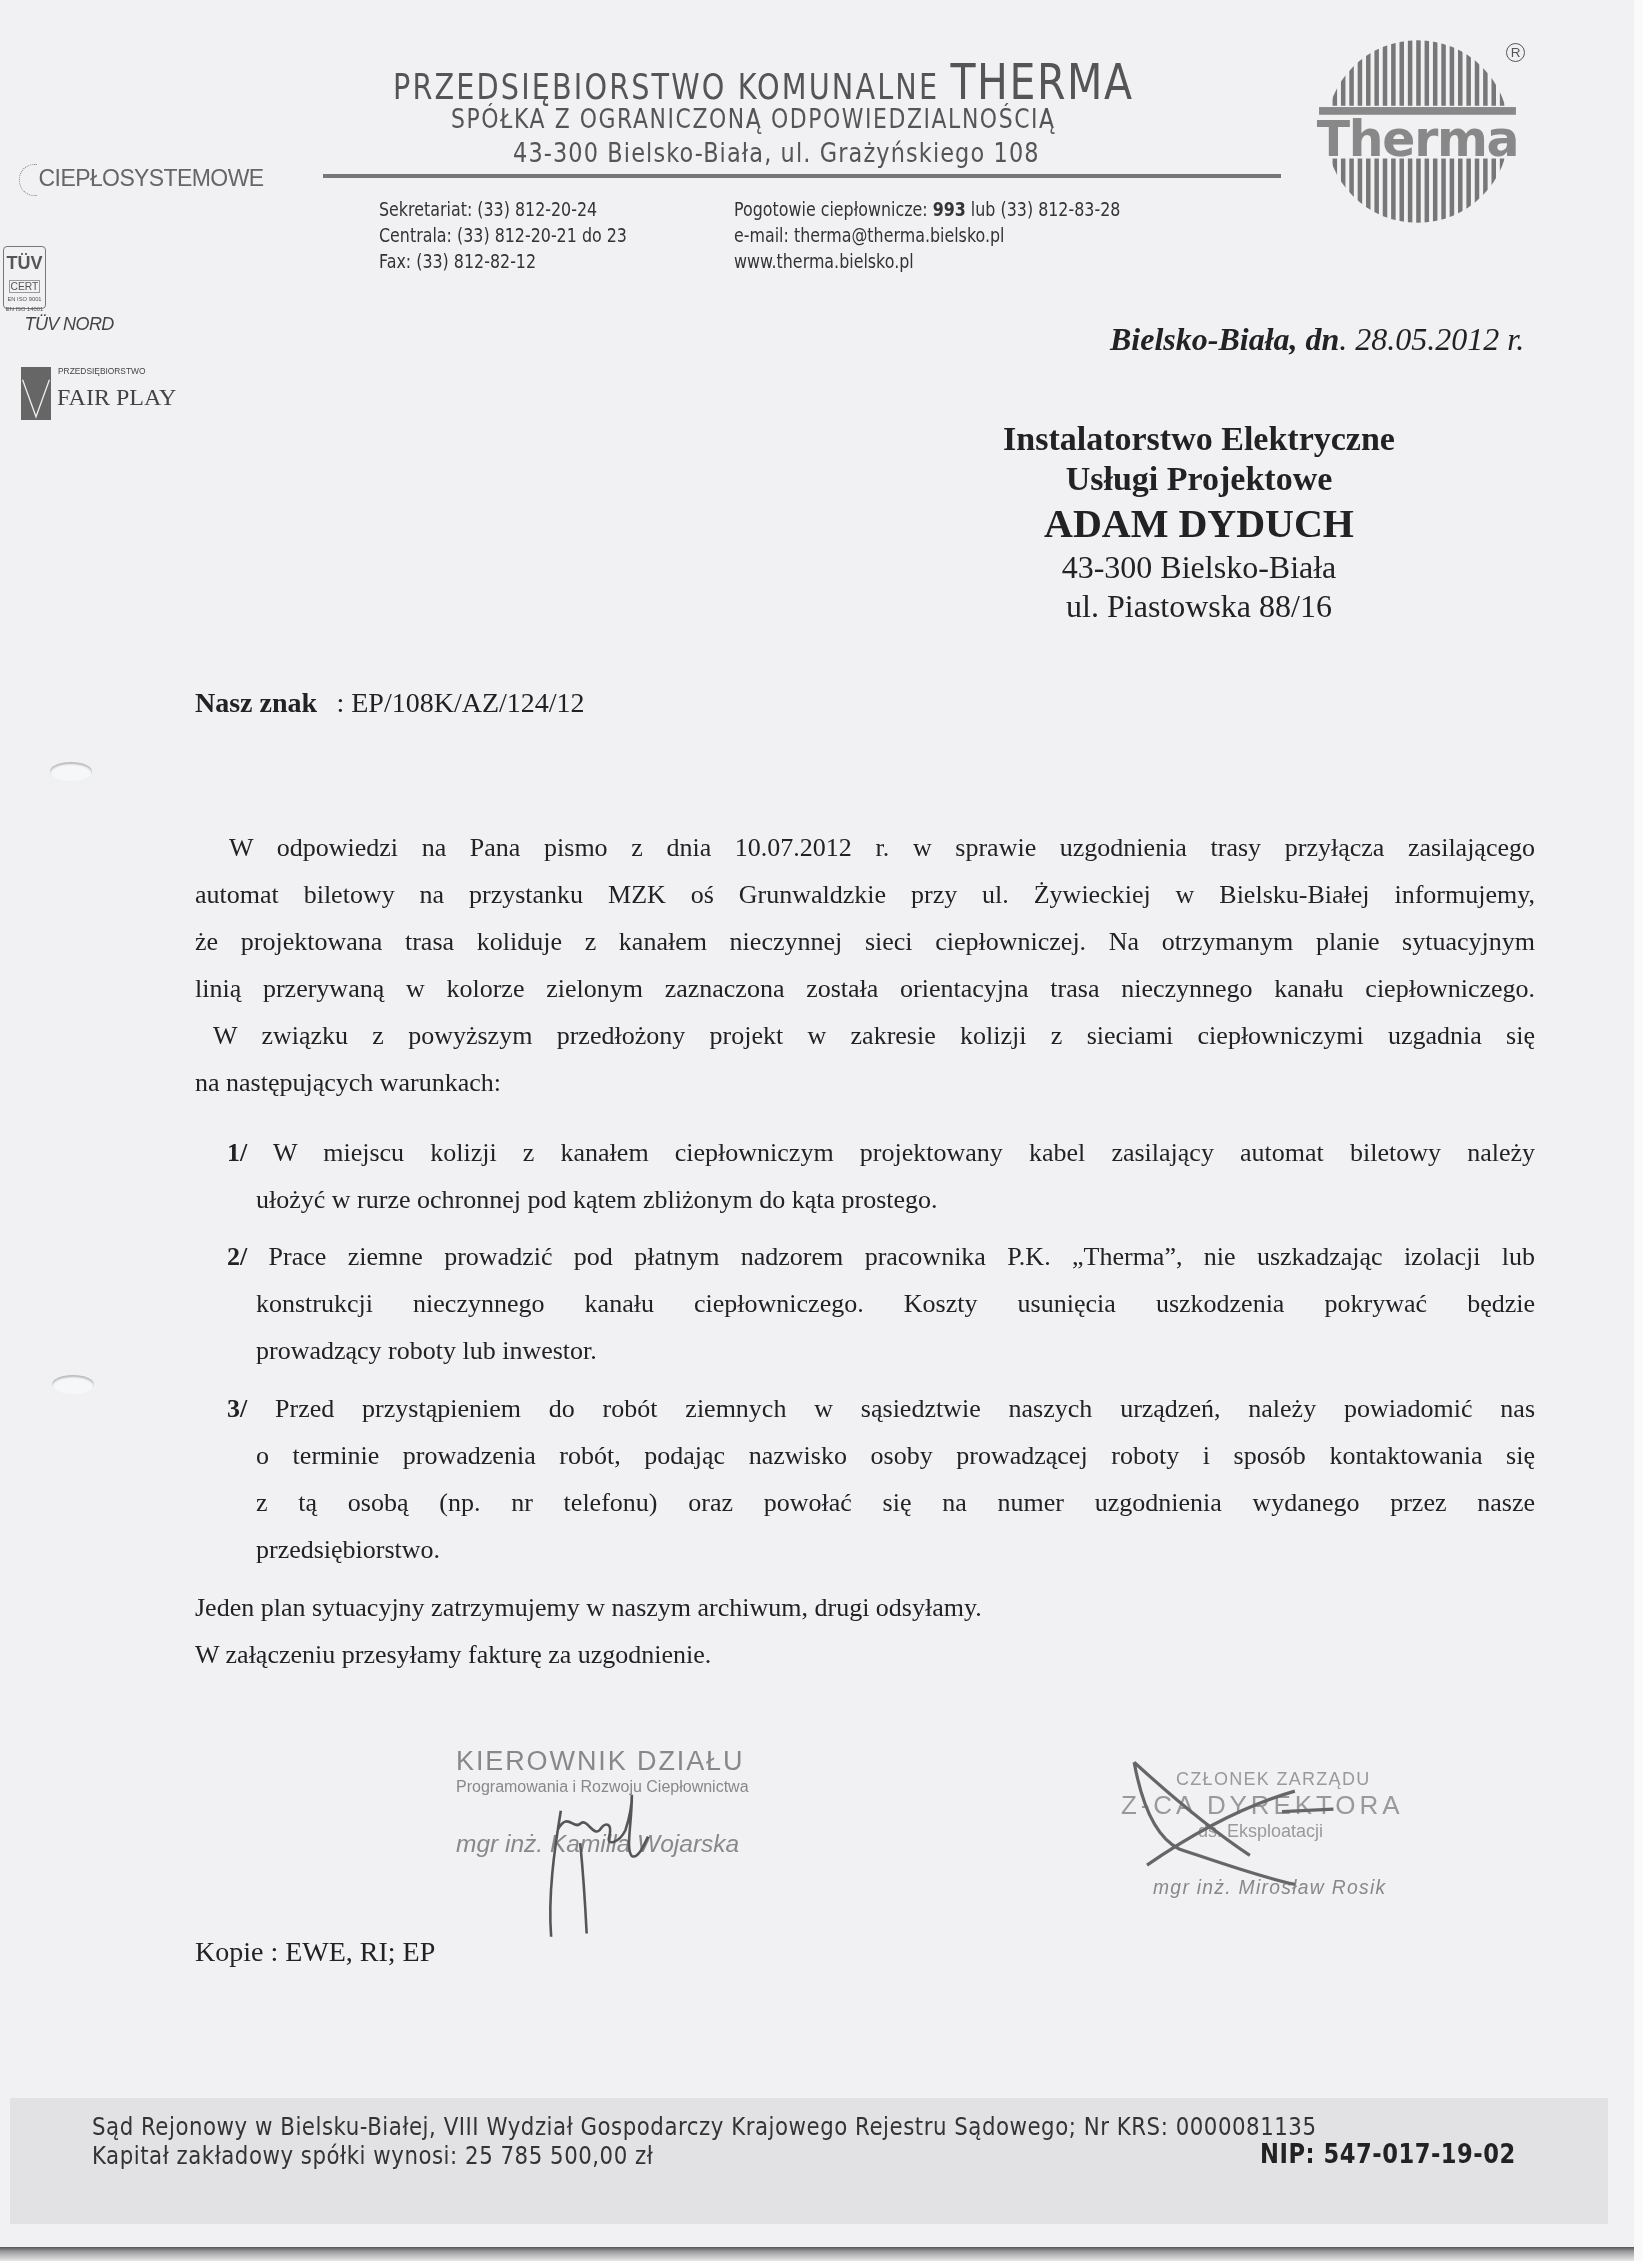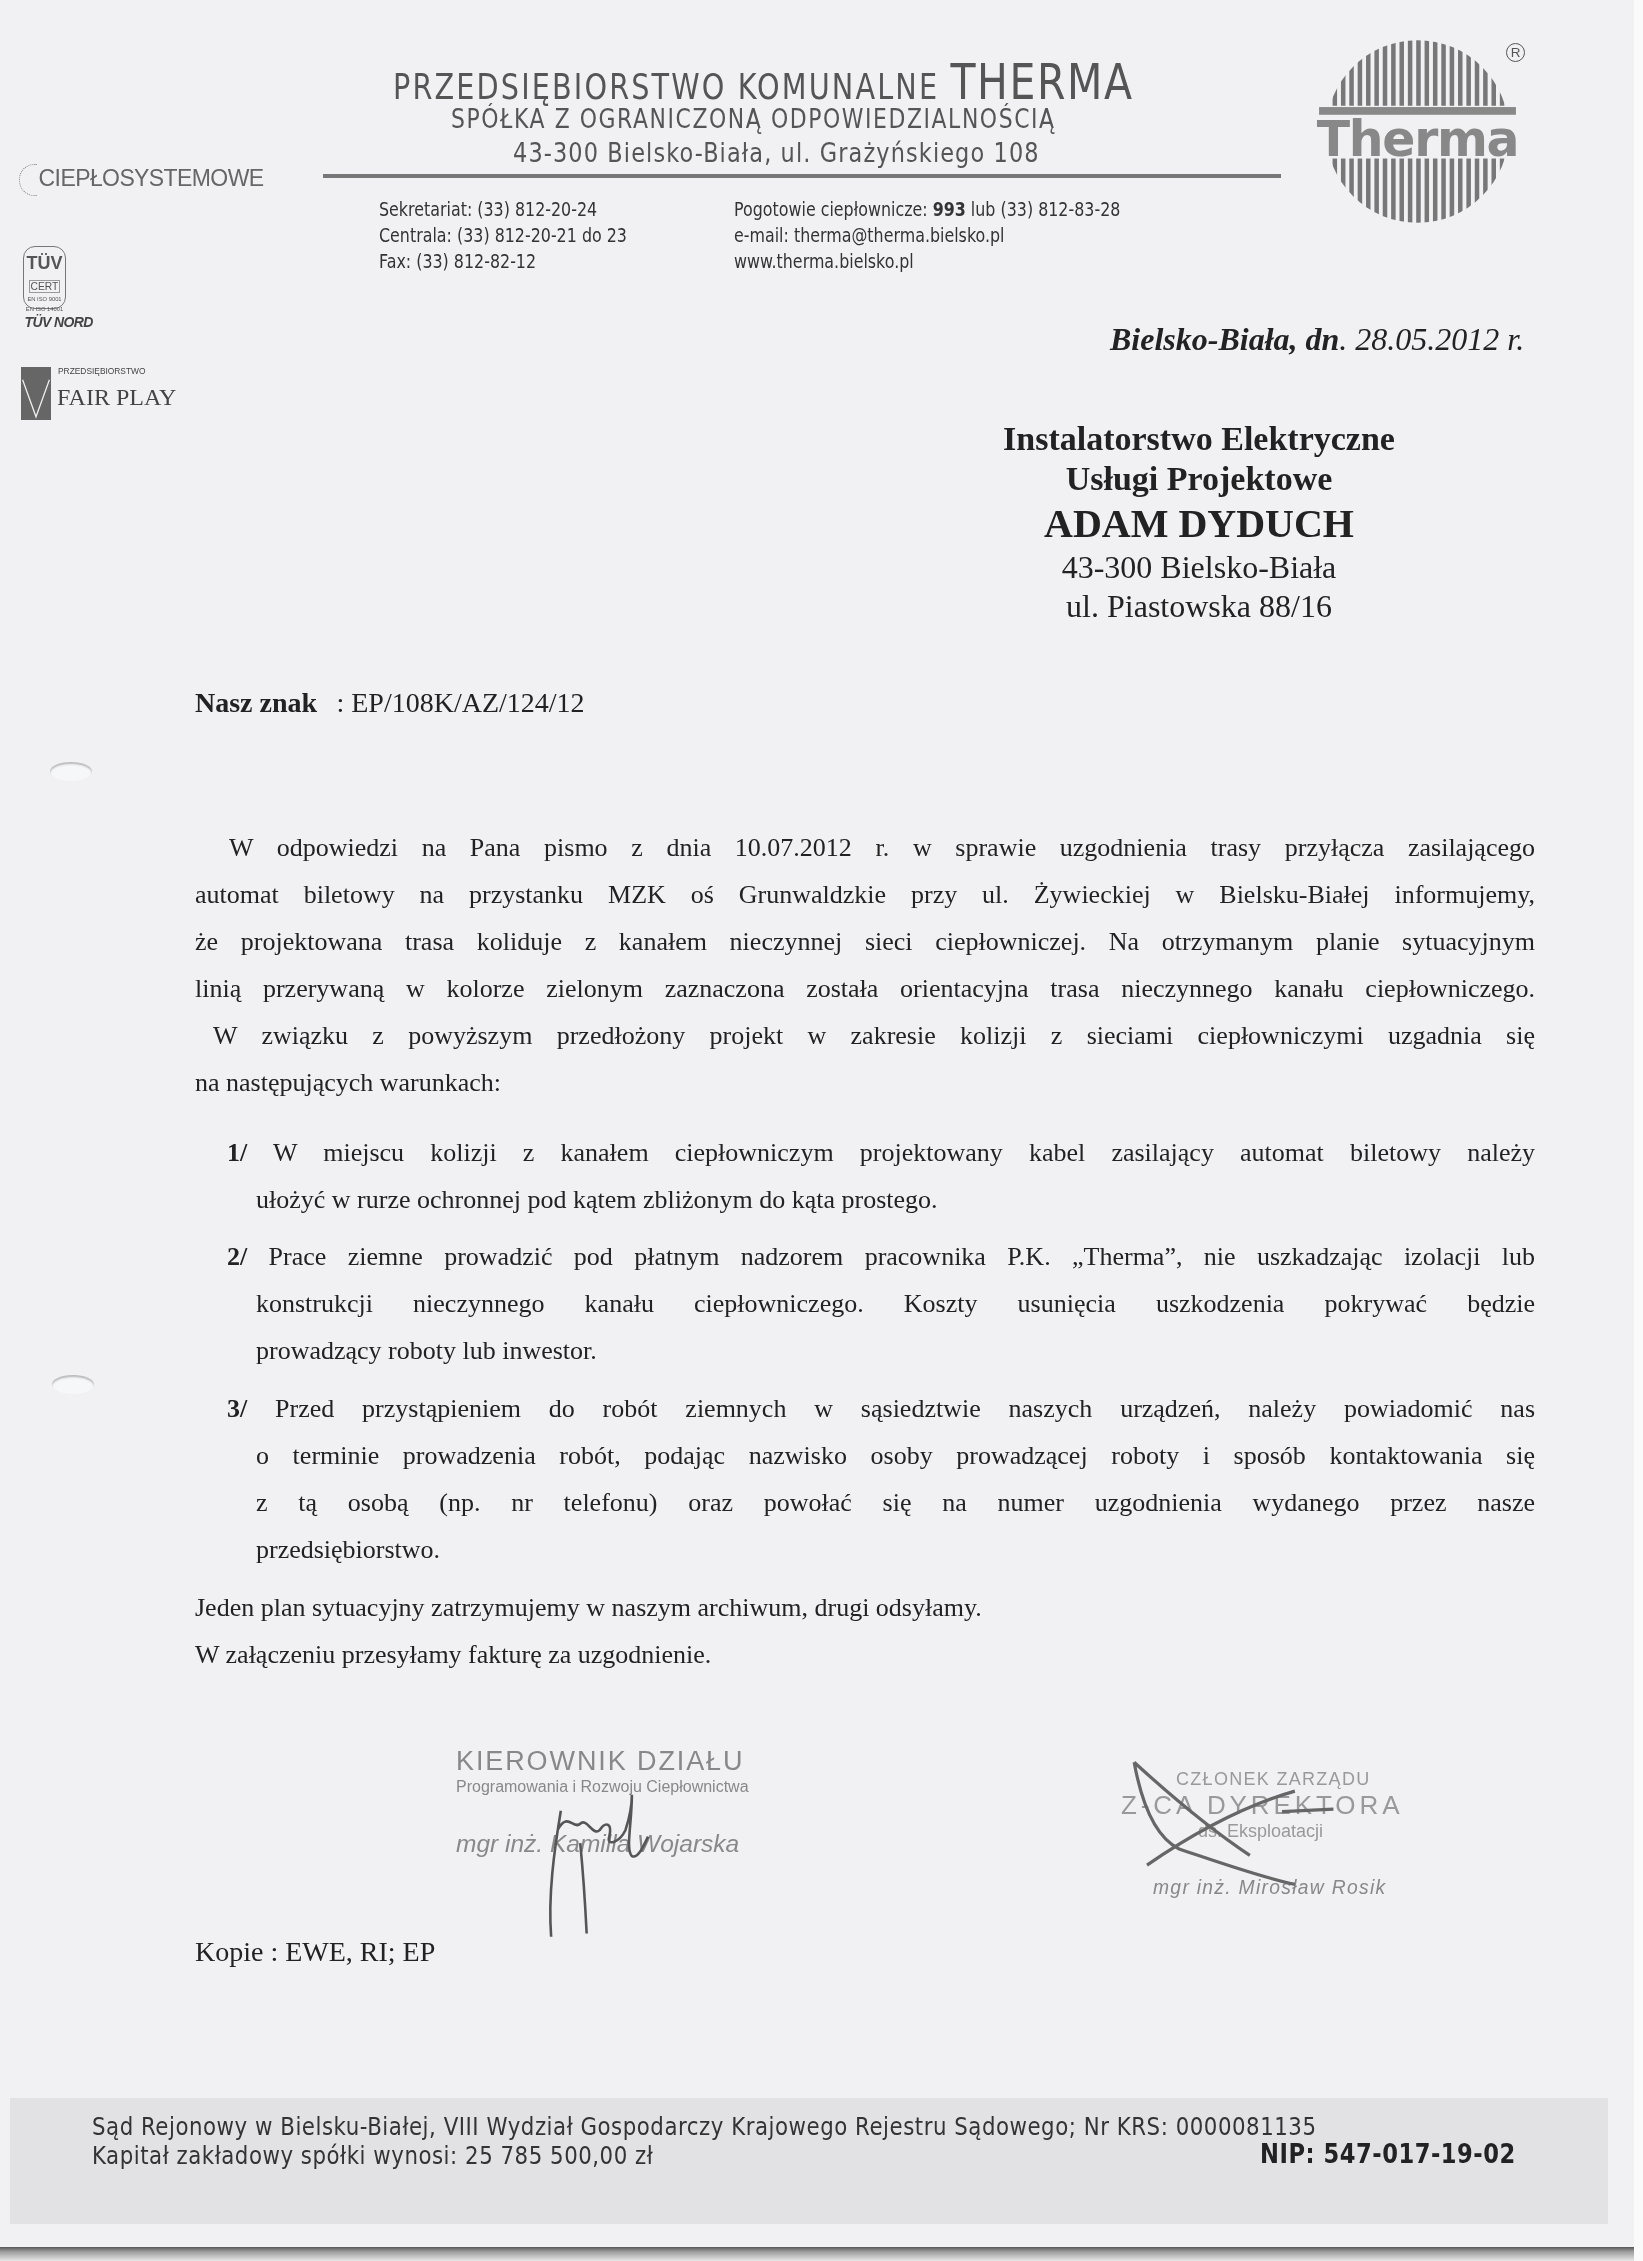--- a/index.html
+++ b/index.html
@@ -14,25 +14,25 @@
   .hdr-title .big { font-size:50px; letter-spacing:1.9px; }
   .hdr-sub { left:451px; top:103px; font-size:26.4px; letter-spacing:1.9px; color:#555; font-family:"DejaVu Sans", sans-serif; transform:scaleX(0.83); transform-origin:left top; white-space:nowrap; }
   .hdr-addr { left:513px; top:137px; font-size:26.4px; letter-spacing:1.3px; color:#555; font-family:"DejaVu Sans", sans-serif; transform:scaleX(0.85); transform-origin:left top; white-space:nowrap; }
   .hdr-rule { left:323px; top:174px; width:958px; height:3.9px; background:#777; }
   .contacts { font-size:18.7px; line-height:26px; color:#333; font-family:"DejaVu Sans", sans-serif; transform:scaleX(0.85); transform-origin:left top; white-space:nowrap; }
   .contacts b { font-weight:bold; }
 
   
   .cieplo { left:19.3px; top:164px; font-size:23px; color:#666; font-family:"Liberation Sans", sans-serif; letter-spacing:-0.6px; white-space:nowrap; }
   .cieplo .ring { display:inline-block; width:17px; height:30px; border:1.9px dotted #888; border-right:none; border-radius:15.5px 0 0 15.5px; vertical-align:middle; margin-right:1.3px; }
-  .tuv { left:23px; top:173px; width:41px; height:61px; border:1.9px solid #777; border-radius:12px; top:246px; text-align:center; font-family:"Liberation Sans", sans-serif; color:#555; }
+  .tuv { left:3px; top:173px; width:41px; height:61px; border:1.9px solid #777; border-radius:4px; top:246px; text-align:center; font-family:"Liberation Sans", sans-serif; color:#555; }
   .tuv .tv { font-size:18px; font-weight:bold; margin-top:6.4px; display:block; }
   .tuv .cert { font-size:10.3px; display:block; margin-top:6px; border:0.6px solid #999; margin-left:5.2px; margin-right:5.2px; }
   .tuv .iso { font-size:5.8px; display:block; line-height:7px; margin-top:2.6px; }
-  .tuvnord { left:24.5px; top:314px; font-size:14px; font-weight:bold; font-style:italic; color:#444; font-family:"Liberation Sans", sans-serif; letter-spacing:-0.6px; }
+  .tuvnord { left:24.5px; top:314px; font-size:18px; font-weight:normal; font-style:italic; color:#444; font-family:"Liberation Sans", sans-serif; letter-spacing:-0.6px; }
   .fp-box { left:21px; top:367px; width:30px; height:53px; background:#666; }
   .fp-box svg { display:block; }
   .fp-small { left:58px; top:366px; font-size:8.4px; color:#444; font-family:"Liberation Sans", sans-serif; }
   .fp-big { left:57px; top:384px; font-size:24px; color:#444; font-family:Liberation Serif, serif; }
 
   
   .logo { left:1311px; top:35px; width:226px; width:213px; height:193px; }
   .reg { left:1506px; top:43px; width:17px; height:17px; border:1.9px solid #555; border-radius:50%; font-size:13.5px; text-align:center; line-height:17px; color:#555; font-family:"Liberation Sans", sans-serif; }
 
   

